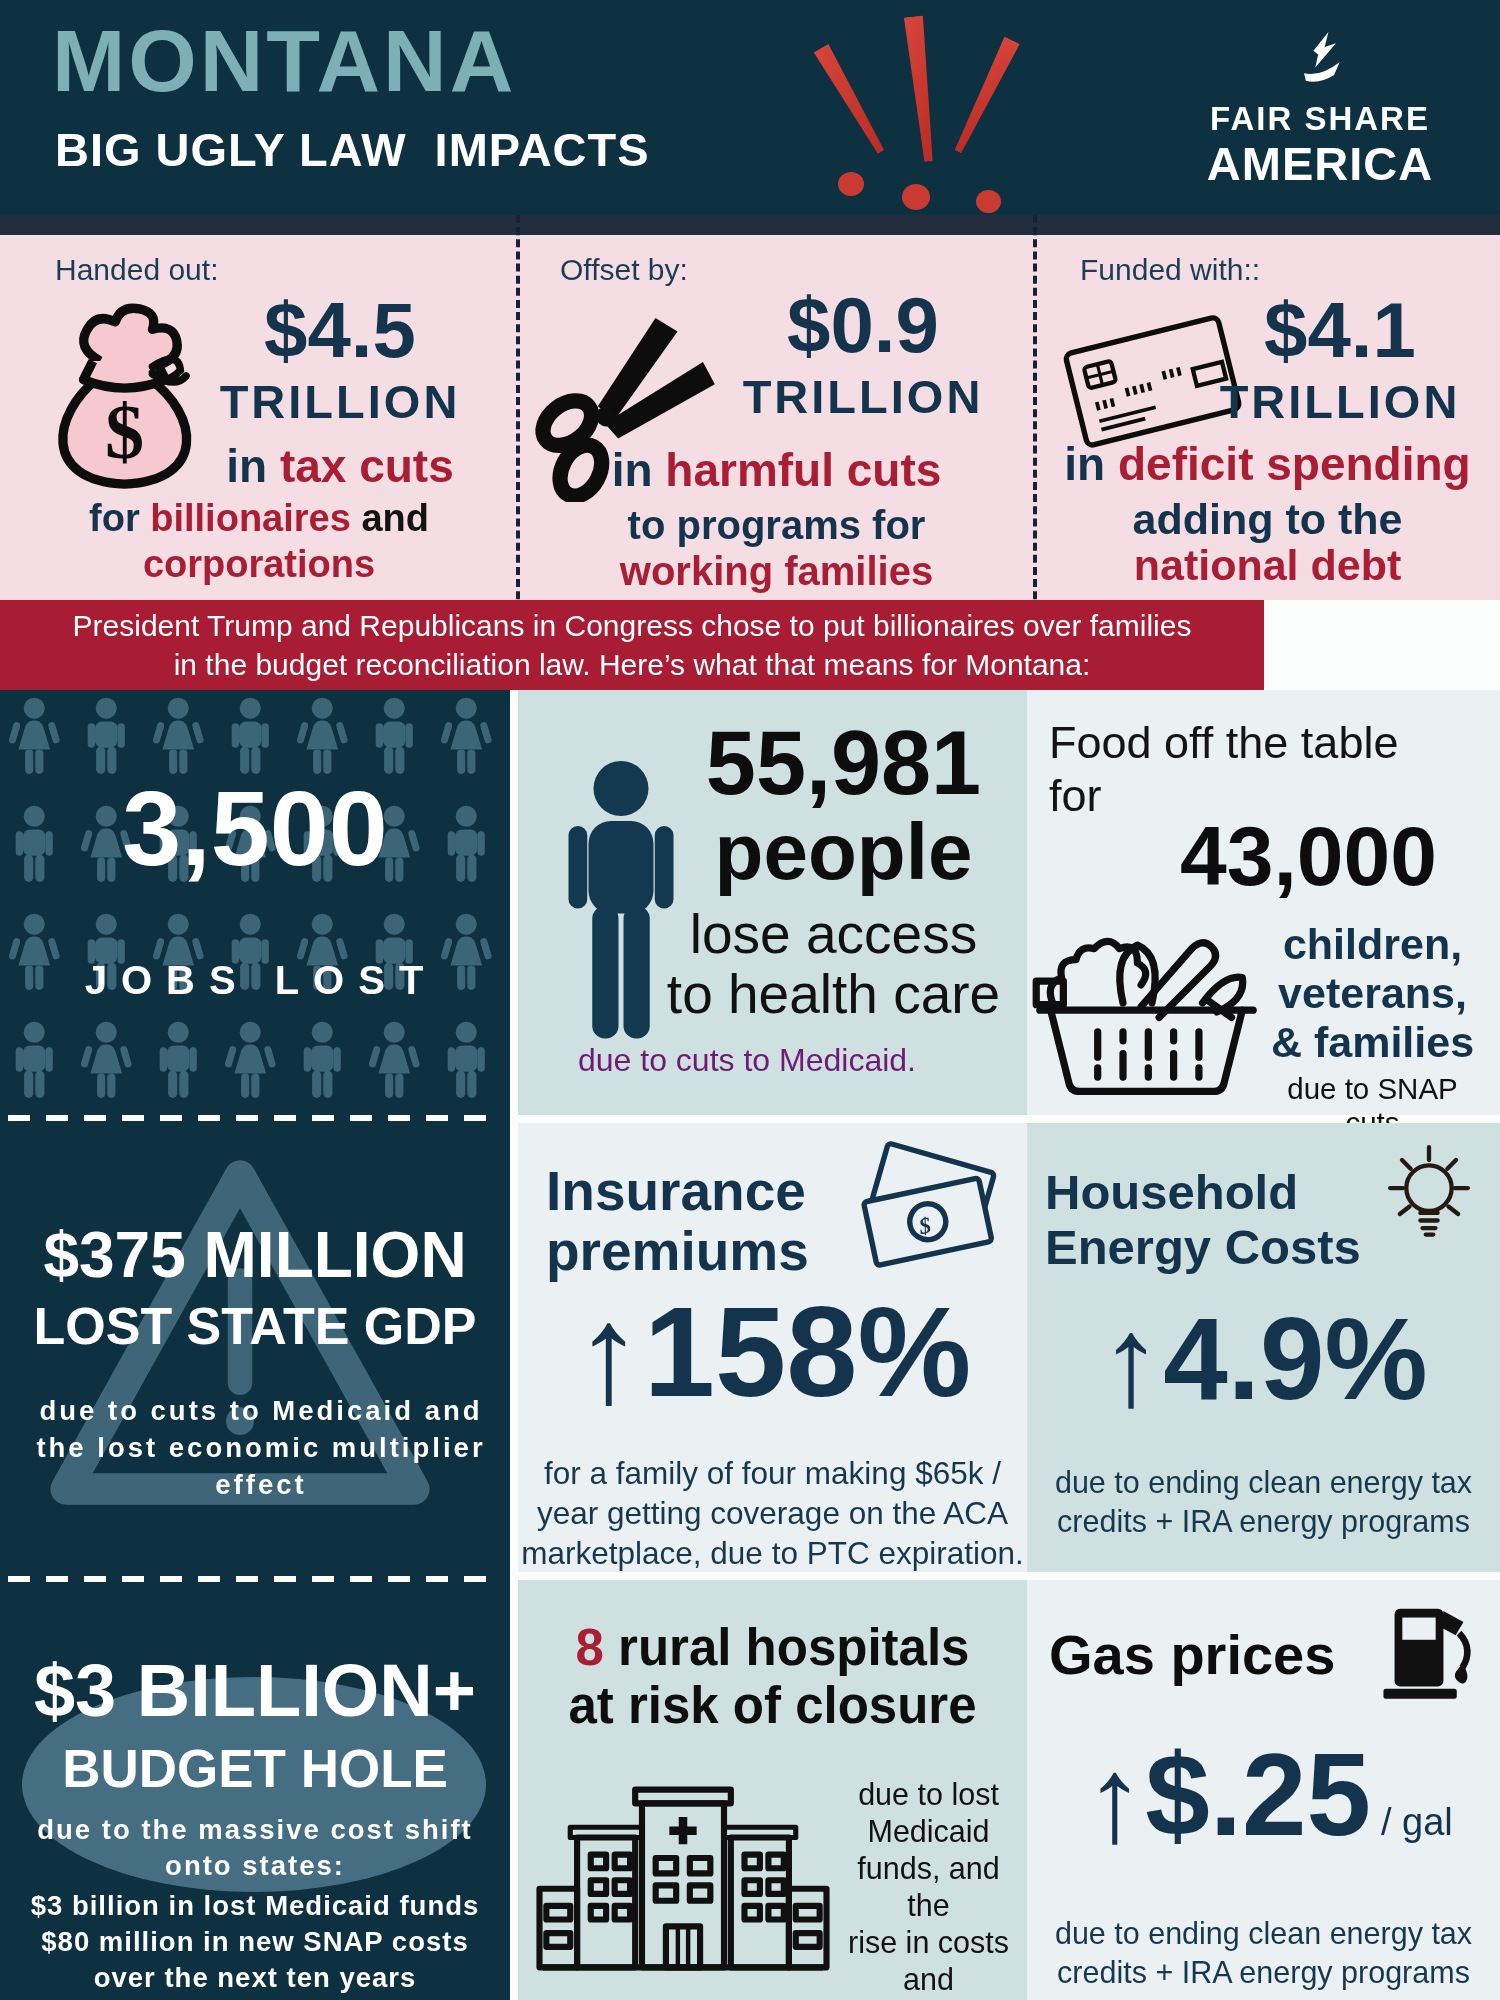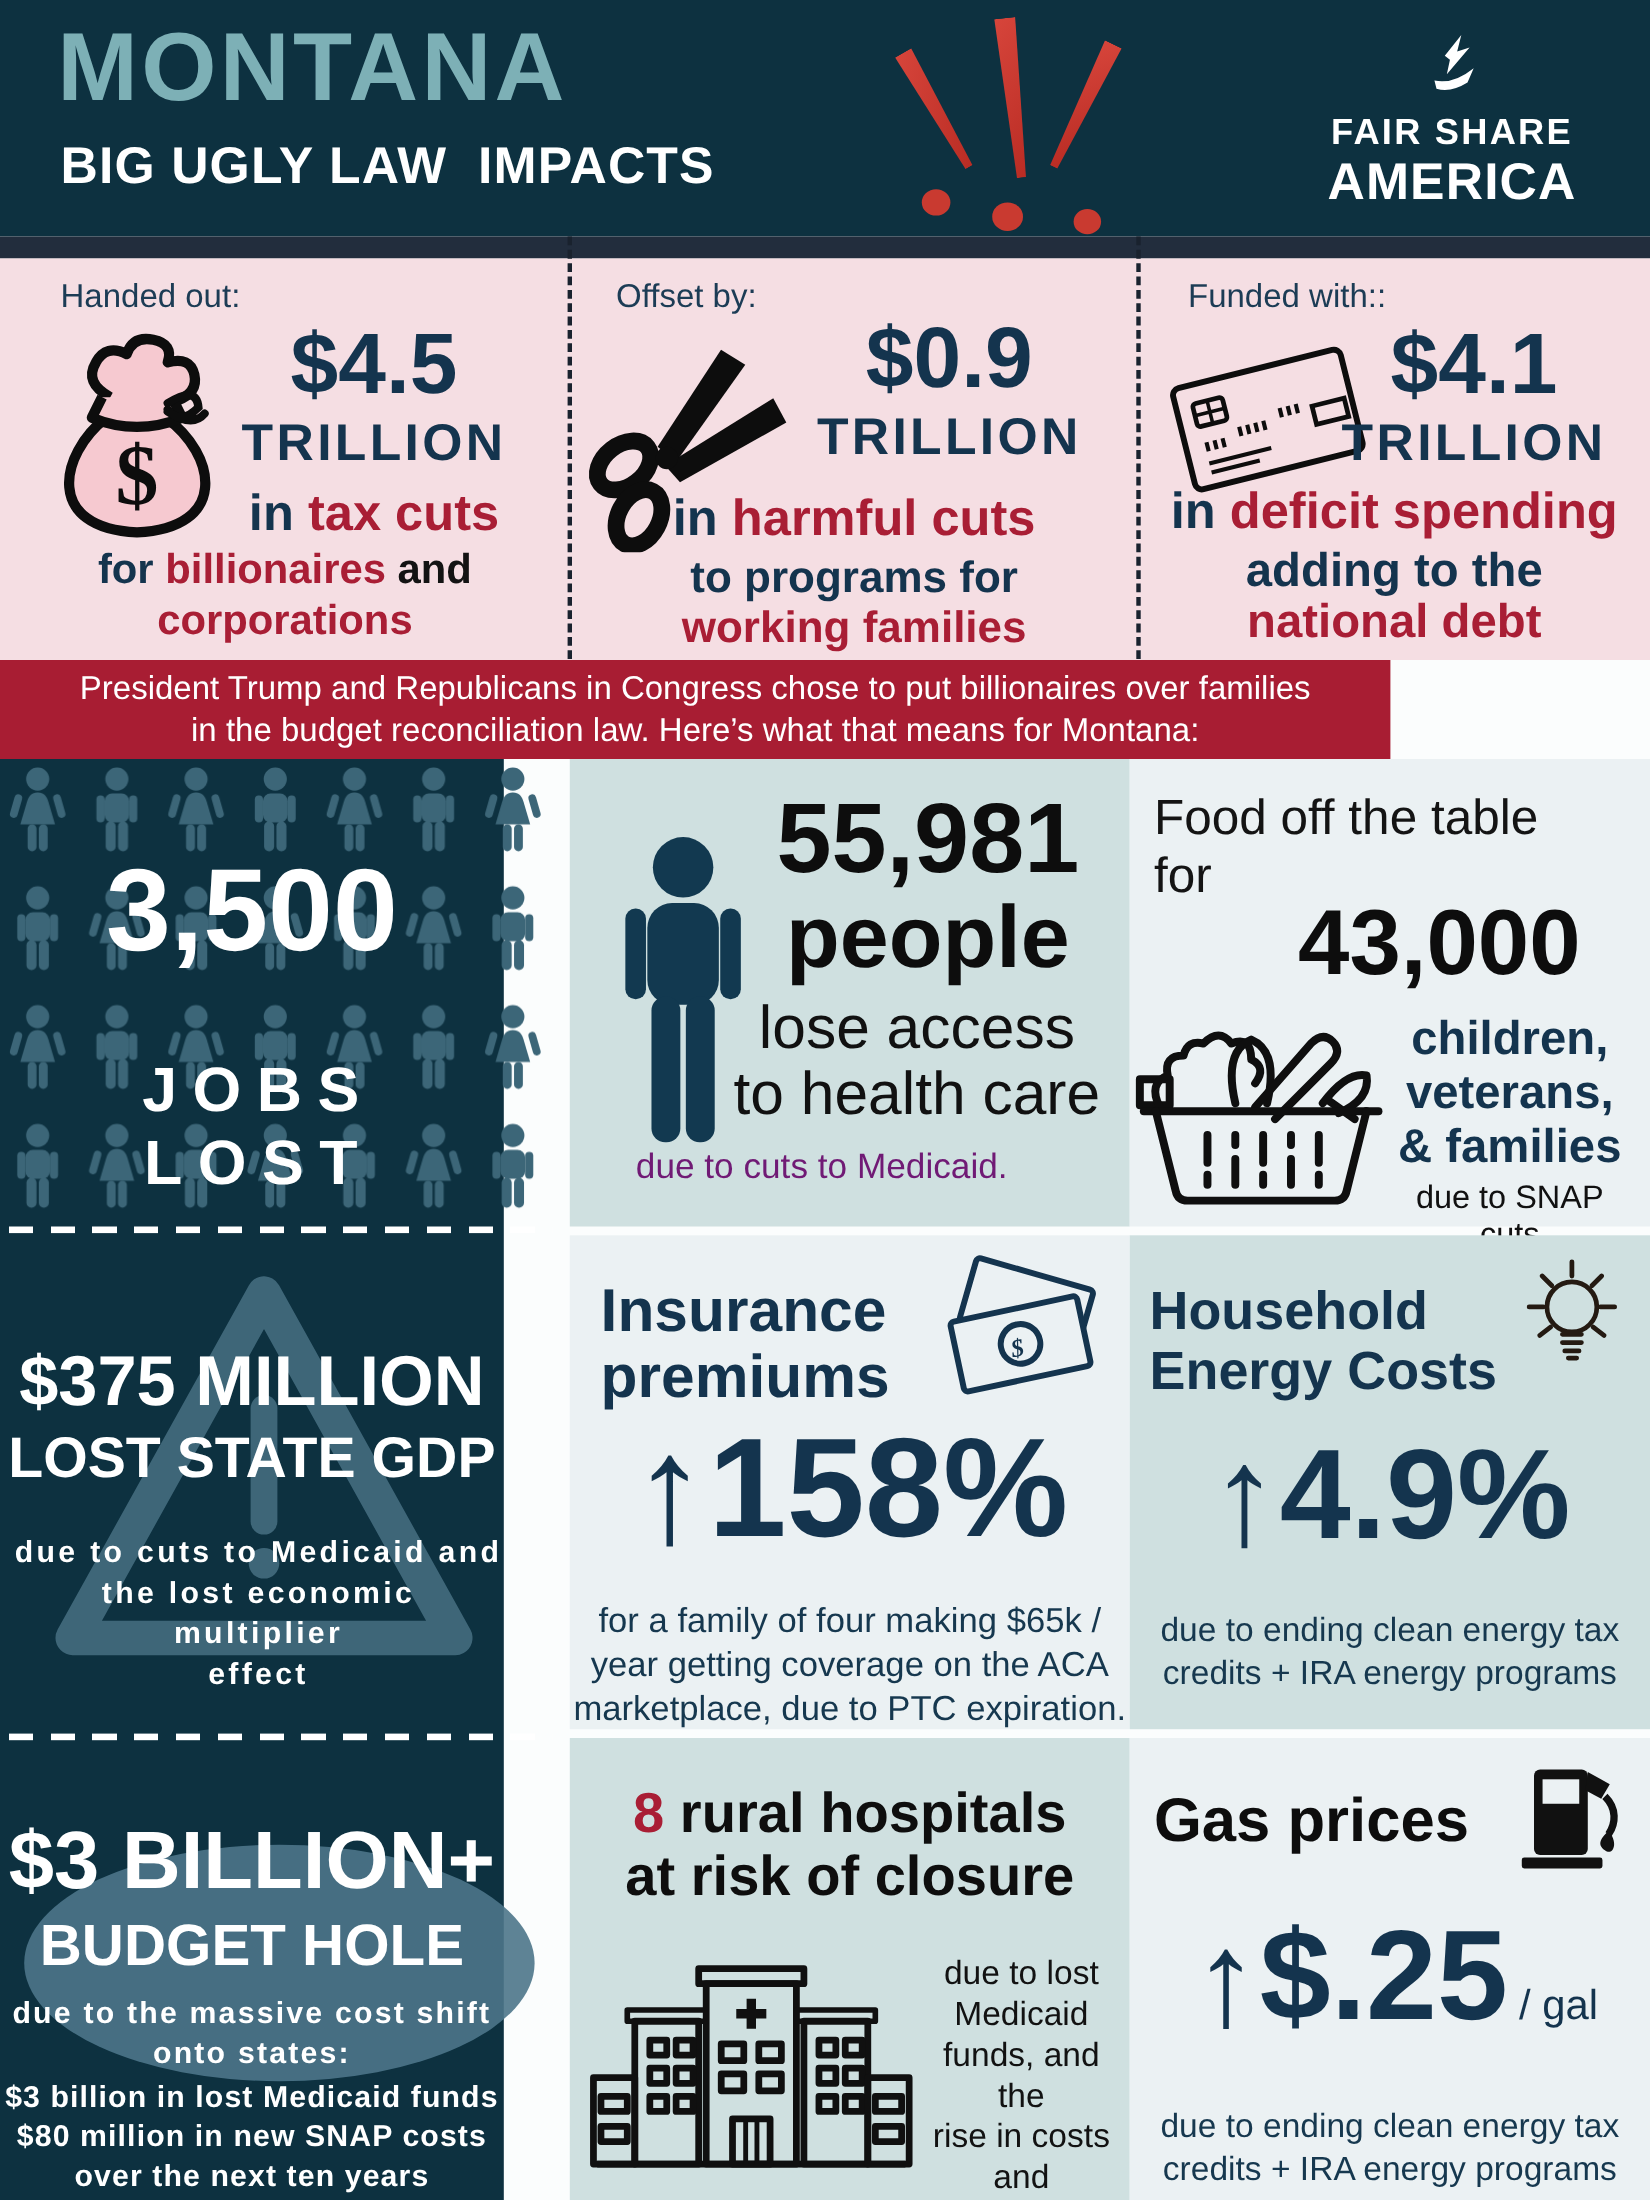--- a/index.html
+++ b/index.html
@@ -35,25 +35,25 @@
   .bigline{font-size:46px;font-weight:800;}
   .pline{position:absolute;left:0;right:0;text-align:center;font-weight:800;}
   .nv{color:#14344e;} .cr{color:#a91e35;} .bk{color:#131313;}
   .vdash{position:absolute;top:215px;height:457px;width:0;border-left:4px dashed #19222e;}
 
   
   #redband{left:0;top:600px;width:1264px;height:90px;background:#a81d33;color:#ffffff;
            font-size:30px;line-height:39px;text-align:center;padding-top:6px;font-weight:500;}
 
   
-  #colA{left:0;top:690px;width:458px;height:1310px;background:#0d3140;color:#ffffff;}
+  #colA{left:0;top:690px;width:510px;height:1310px;background:#0d3140;color:#ffffff;}
   .hdash{position:absolute;left:8px;width:494px;height:6px;
          background:repeating-linear-gradient(90deg,#ffffff 0 22px,transparent 22px 38px);}
   #a1-num{left:0;right:0;top:78px;font-size:106px;font-weight:800;text-align:center;}
-  #a1-title{left:0;right:0;top:268px;font-size:57px;font-weight:800;letter-spacing:14px;text-align:center;padding-left:12px;}
+  #a1-title{left:0;right:0;top:268px;font-size:40px;font-weight:800;letter-spacing:14px;text-align:center;padding-left:12px;}
   #a1-cap{left:0;right:0;top:374px;font-size:28px;font-weight:700;letter-spacing:5px;text-align:center;}
   #a2-num{left:0;right:0;top:528px;font-size:64px;font-weight:800;text-align:center;}
   #a2-title{left:0;right:0;top:606px;font-size:52px;font-weight:800;text-align:center;}
   #a2-cap{left:12px;right:0;top:702px;font-size:27.5px;font-weight:700;letter-spacing:3px;line-height:37px;text-align:center;}
   #a3-ellipse{left:22px;top:987px;width:464px;height:215px;background:#4c7689;border-radius:50%;opacity:.9;}
   #a3-num{left:0;right:0;top:958px;font-size:74px;font-weight:800;text-align:center;}
   #a3-title{left:0;right:0;top:1048px;font-size:53px;font-weight:800;text-align:center;}
   #a3-cap{left:0;right:0;top:1122px;font-size:27.5px;font-weight:700;letter-spacing:2px;line-height:36px;text-align:center;}
   #a3-details{left:0;right:0;top:1198px;font-size:27.5px;font-weight:800;letter-spacing:1px;line-height:36px;text-align:center;}
 

